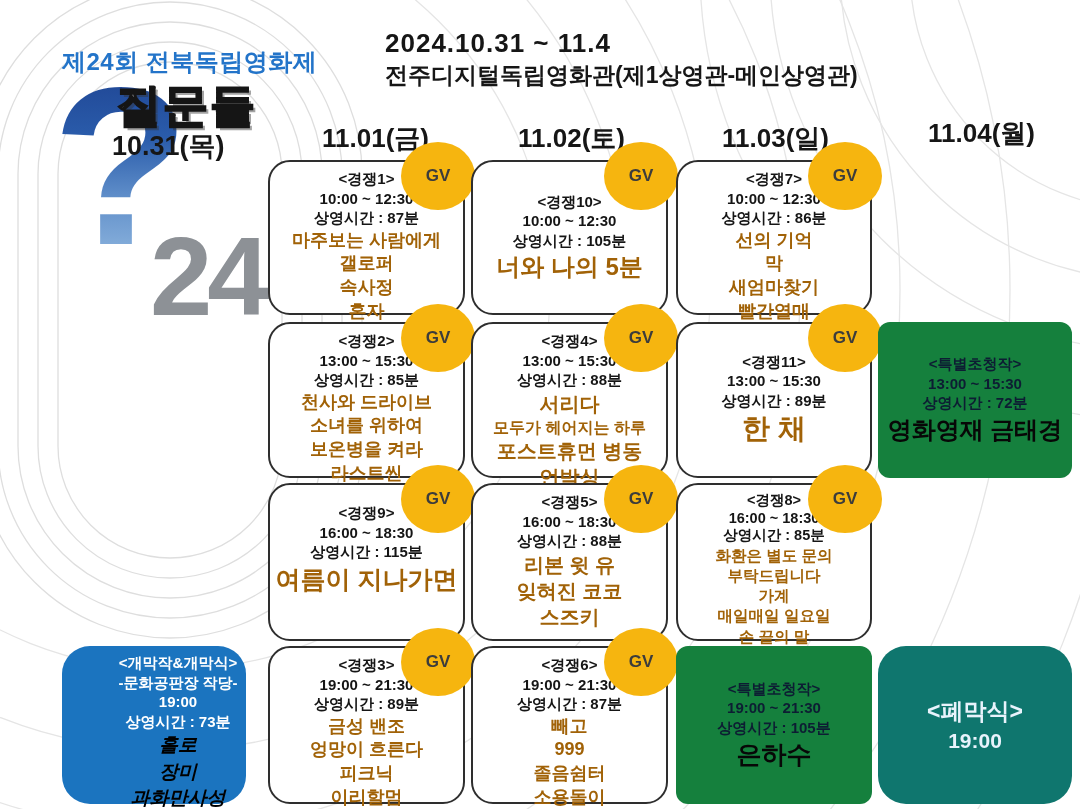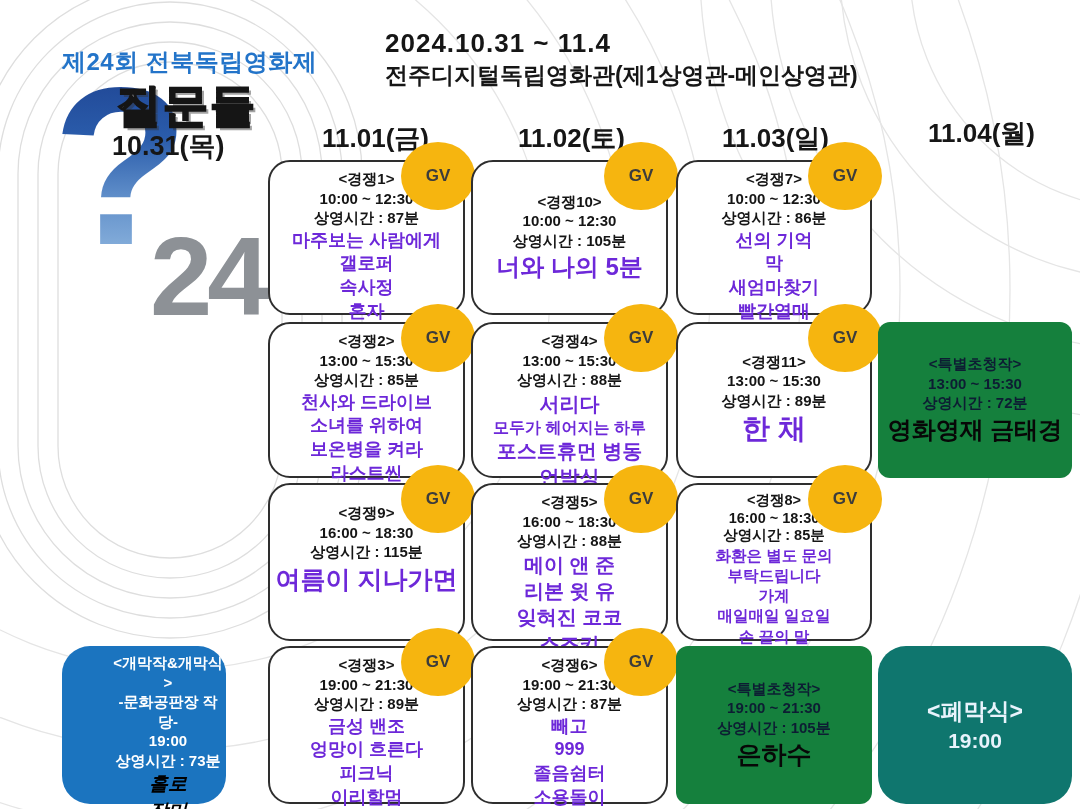--- a/index.html
+++ b/index.html
@@ -33,38 +33,38 @@
 
   
   .card { position:absolute; z-index:2; background:#fff; border:2px solid #2e2e2e; border-radius:22px;
           text-align:center; padding-top:7px; display:flex; flex-direction:column; }
   .card.blue-dark { background:#1b74bf; border:none; border-radius:28px; color:#fff; }
   .card.blue-light { background:#15803d; border:none; border-radius:12px; color:#0b0b0b; }
   .card.closing { background:#0f766e; }
   .vcenter { justify-content:center; padding-top:0; }
   .pt18 { padding-top:18px; }
 
-  .c0 { left:62px;  width:164px;padding-left:48px; }
+  .c0 { left:62px;  width:184px;padding-left:48px; }
   .c1 { left:268px; width:197px; }
   .c2 { left:471px; width:197px; }
   .c3 { left:676px; width:196px; }
   .c4 { left:878px; width:194px; }
   .r1 { top:160px; height:155px; }
   .r2 { top:322px; height:156px; }
   .r3 { top:483px; height:158px; }
   .r4 { top:646px; height:158px; }
 
   .section, .time, .runtime, .subtitle { font-size:15px; font-weight:600; color:#151515; line-height:1.3; }
   .blue-dark .section, .blue-dark .time, .blue-dark .runtime, .blue-dark .subtitle { color:#ffffff; }
   .blue-light .section, .blue-light .time, .blue-light .runtime { color:#0d1d33; }
   .closing .section { font-size:23px; color:#e8f3fc; line-height:1.4; }
   .closing .time { font-size:21px; color:#e8f3fc; }
 
   .films { margin-top:1px; }
-  .film { font-size:18px; font-weight:700; color:#6d28d9; line-height:1.32; }
+  .film { font-size:18px; font-weight:700; color:#a16207; line-height:1.32; }
   .blue-dark .film { color:#000000; font-size:19px; line-height:1.4;font-style:italic; }
   .blue-light .film { color:#070707; }
   .f-small { font-size:16px; white-space:nowrap; }
   .f-big { font-size:20px; }
   .f-lg { font-size:24px; }
   .f-xl { font-size:28px; }
   .f-xl2 { font-size:25px; }
   .dense .section, .dense .time, .dense .runtime { font-size:14.5px; line-height:1.22; }
   .dense .film { font-size:15.5px; line-height:1.3; }
 
@@ -204,21 +204,20 @@
       <div class="film f-xl2">여름이 지나가면</div>
     </div>
   </div>
 
   <div class="card white c2 r3">
     <div class="gv-badge">GV</div>
     <div class="section">&lt;경쟁5&gt;</div>
     <div class="time">16:00 ~ 18:30</div>
     <div class="runtime">상영시간 : 88분</div>
     <div class="films">
-      <div class="film f-big">메이 앤 준</div>
       <div class="film f-big">리본 윗 유</div>
       <div class="film f-big">잊혀진 코코</div>
       <div class="film f-big">스즈키</div>
     </div>
   </div>
 
   <div class="card white c3 r3 dense">
     <div class="gv-badge">GV</div>
     <div class="section">&lt;경쟁8&gt;</div>
     <div class="time">16:00 ~ 18:30</div>

